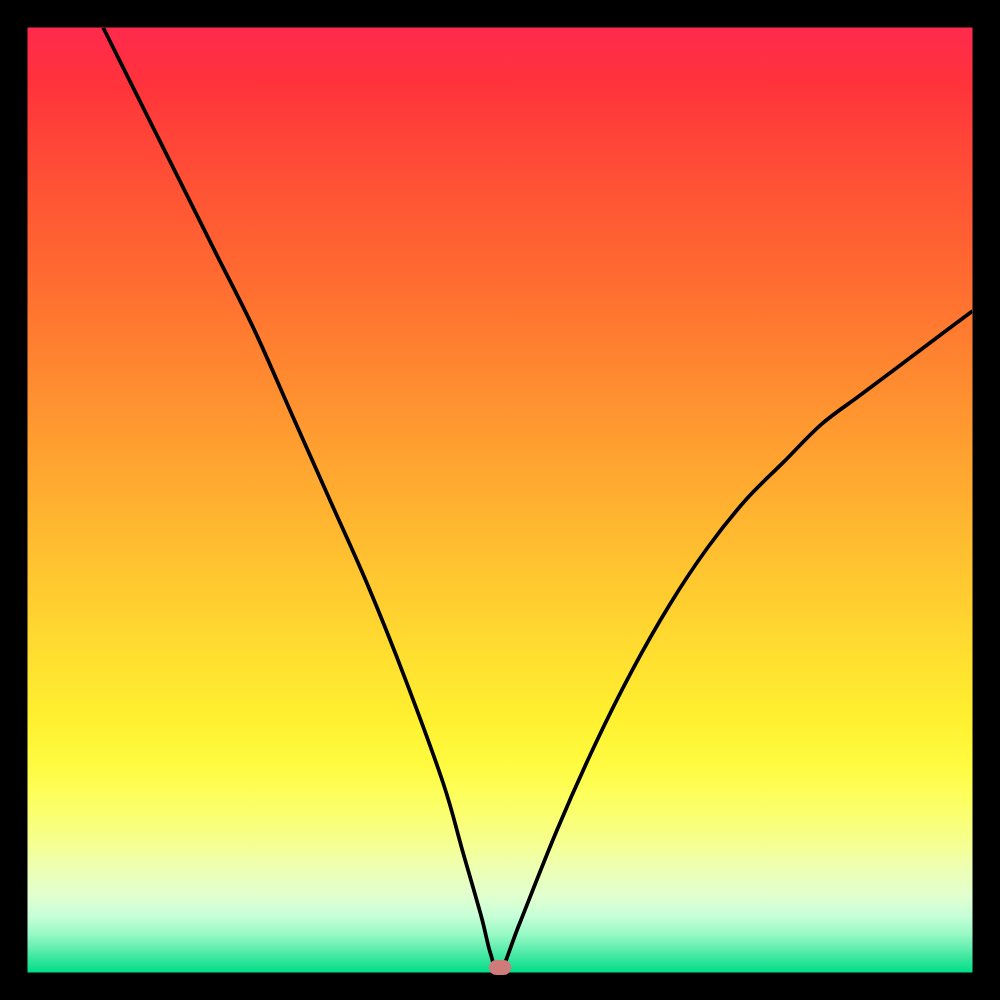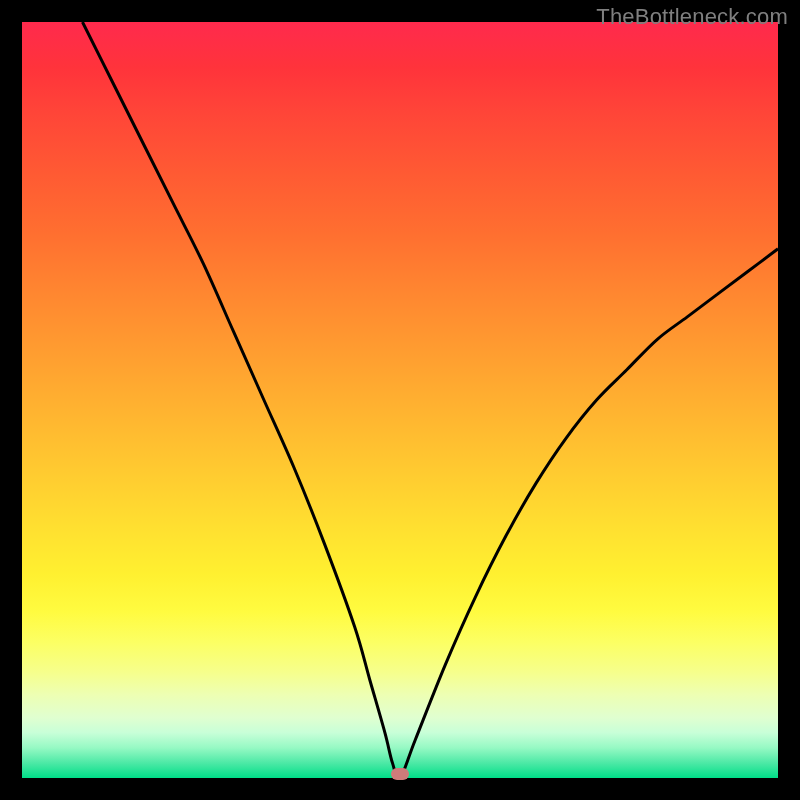--- a/index.html
+++ b/index.html
@@ -79,14 +79,13 @@
   <div class="plot-area">
 
     <svg class="curve" viewBox="0 0 756 756" preserveAspectRatio="none">
       <path id="curve-path" d="M 60.480000000000004 0 C 65.52000000000001 10.080000000000004, 80.64 40.32000000000001, 90.72 60.48000000000002 C 100.8 80.64000000000003, 110.88000000000001 100.80000000000005, 120.96000000000001 120.96000000000004 C 131.04000000000002 141.12000000000003, 141.12 161.27999999999994, 151.20000000000002 181.43999999999994 C 161.28000000000003 201.59999999999994, 171.36 220.49999999999994, 181.44 241.91999999999996 C 191.51999999999998 263.34, 201.6 287.28000000000003, 211.68 309.96000000000004 C 221.76000000000002 332.64000000000004, 231.84000000000003 355.32, 241.92000000000002 378 C 252 400.68, 262.08 422.1, 272.15999999999997 446.04 C 282.23999999999995 469.98, 292.32000000000005 495.18, 302.40000000000003 521.64 C 312.48 548.1, 325.08 582.1199999999999, 332.64 604.8 C 340.2 627.48, 342.71999999999997 640.08, 347.76 657.72 C 352.8 675.36, 359.1 696.78, 362.88 710.64 C 366.65999999999997 724.5, 367.92 733.3199999999999, 370.44 740.88 C 372.96 748.44, 374.22 759.78, 378 756 C 381.78 752.22, 385.56 737.1, 393.12 718.2 C 400.68 699.3000000000001, 413.28000000000003 666.5400000000001, 423.36 642.6 C 433.44 618.66, 443.52 595.98, 453.59999999999997 574.56 C 463.67999999999995 553.1399999999999, 473.76 532.9799999999999, 483.84000000000003 514.0799999999999 C 493.9200000000001 495.17999999999995, 504.00000000000006 477.53999999999996, 514.08 461.15999999999997 C 524.1600000000001 444.78, 534.2399999999999 429.66, 544.3199999999999 415.8 C 554.4 401.94, 564.48 389.34000000000003, 574.5600000000001 378 C 584.6400000000001 366.65999999999997, 594.72 357.84, 604.8000000000001 347.76 C 614.8800000000001 337.68, 624.96 326.34000000000003, 635.04 317.52000000000004 C 645.1199999999999 308.70000000000005, 655.1999999999999 302.40000000000003, 665.28 294.84000000000003 C 675.36 287.28000000000003, 685.4399999999999 279.71999999999997, 695.52 272.15999999999997 C 705.6 264.59999999999997, 715.68 257.03999999999996, 725.76 249.47999999999996 C 735.84 241.92, 750.96 230.58000000000004, 756 226.80000000000007" fill="none" stroke="#000000" stroke-width="3"></path>
     </svg>
 
     <div class="marker" id="marker" style="left: 378px; top: 752px; background: rgb(207, 123, 122);"></div>
 
   </div>
 
-  <div class="watermark">TheBottleneck.com</div>
 </div>
 
 </body></html>

